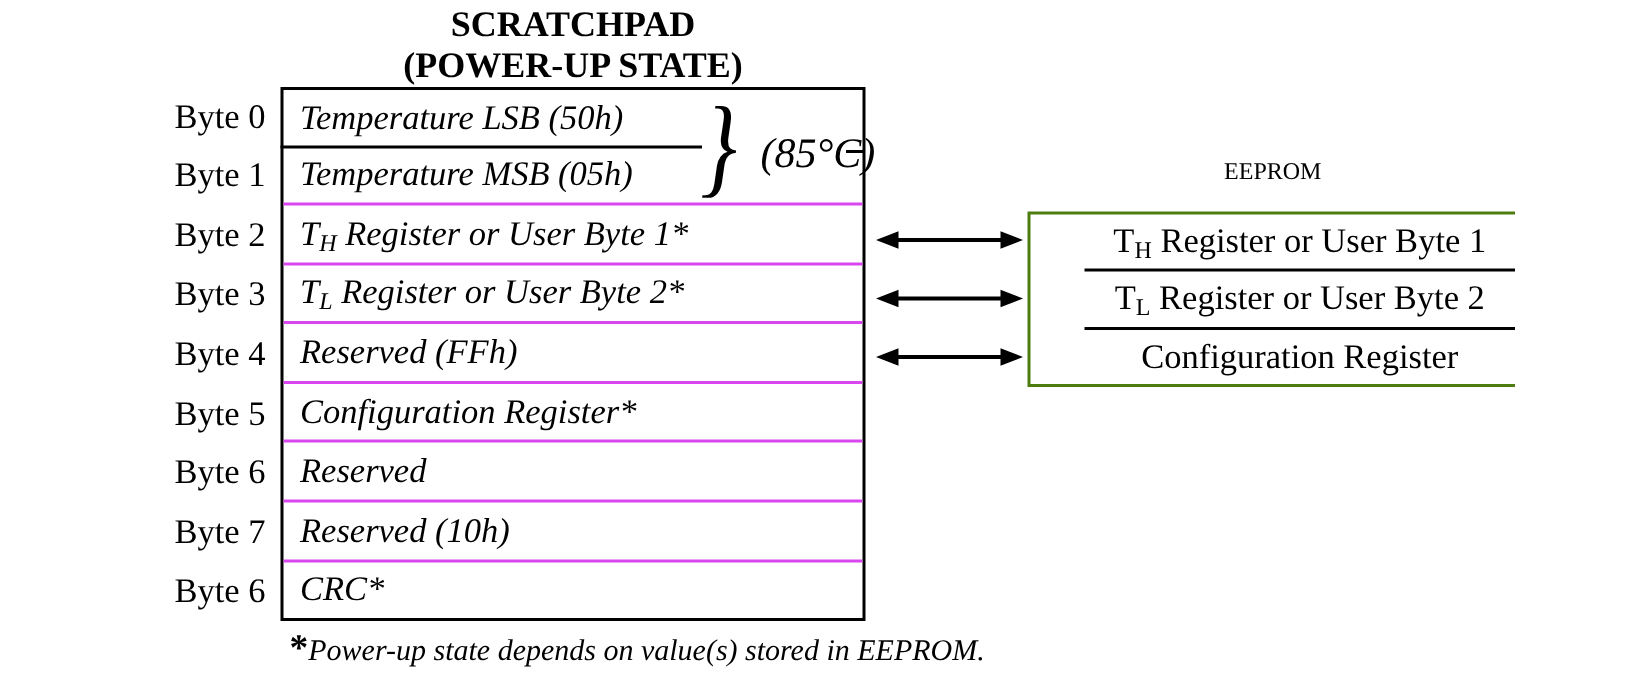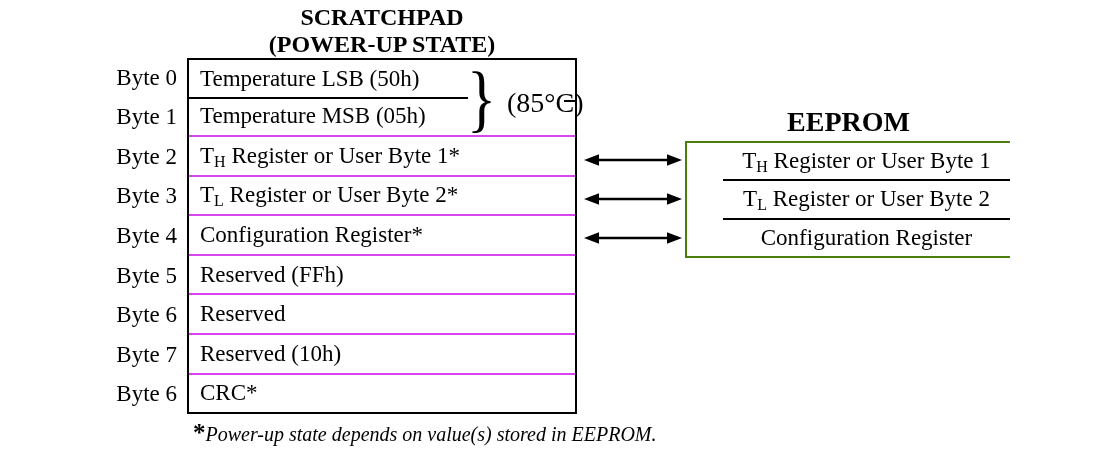--- a/index.html
+++ b/index.html
@@ -34,21 +34,21 @@
     display: flex; align-items: center; justify-content: flex-end;
     font-size: 23px;
   }
 
   
   .sp-box {
     position: absolute;
     left: 187px; top: 58px; width: 390px; height: 356px;
     border: 2px solid #000;
     box-sizing: border-box;
-    display: flex; flex-direction: column;
+    display: flex; flex-direction: column; font-style: italic;
   }
   .sp-row {
     flex: 1;
     position: relative;
     display: flex; align-items: center;
     padding-left: 11px;
     font-size: 23px;
     box-sizing: border-box;
     white-space: nowrap;
   }
@@ -85,22 +85,22 @@
     font-size: 16px;
     line-height: 0;
     vertical-align: -4px;
   }
 
   
   .ee-title {
     position: absolute;
     left: 685px; top: 106px; width: 327px;
     text-align: center;
-    font-weight: bold;
-    font-size: 28px;
+    font-weight: normal;
+    font-size: 16px;
   }
   .ee-box {
     position: absolute;
     left: 685px; top: 141px; width: 327px; height: 117px;
     border: 2px solid #4d7c0f;
     box-sizing: border-box;
     display: flex; flex-direction: column; padding-left: 36px;
   }
   .ee-row {
     flex: 1;
@@ -161,24 +161,24 @@
       <div class="partial-line"></div>
       <span>Temperature MSB (05h)</span>
     </div>
     <div class="sp-row sep">
       <span><span>T</span><sub class="reg-sub">H</sub><span> Register or User Byte 1*</span></span>
     </div>
     <div class="sp-row sep">
       <span><span>T</span><sub class="reg-sub">L</sub><span> Register or User Byte 2*</span></span>
     </div>
     <div class="sp-row sep">
+      <span>Reserved (FFh)</span>
+    </div>
+    <div class="sp-row sep">
       <span>Configuration Register*</span>
-    </div>
-    <div class="sp-row sep">
-      <span>Reserved (FFh)</span>
     </div>
     <div class="sp-row sep">
       <span>Reserved</span>
     </div>
     <div class="sp-row sep">
       <span>Reserved (10h)</span>
     </div>
     <div class="sp-row sep">
       <span>CRC*</span>
     </div>

